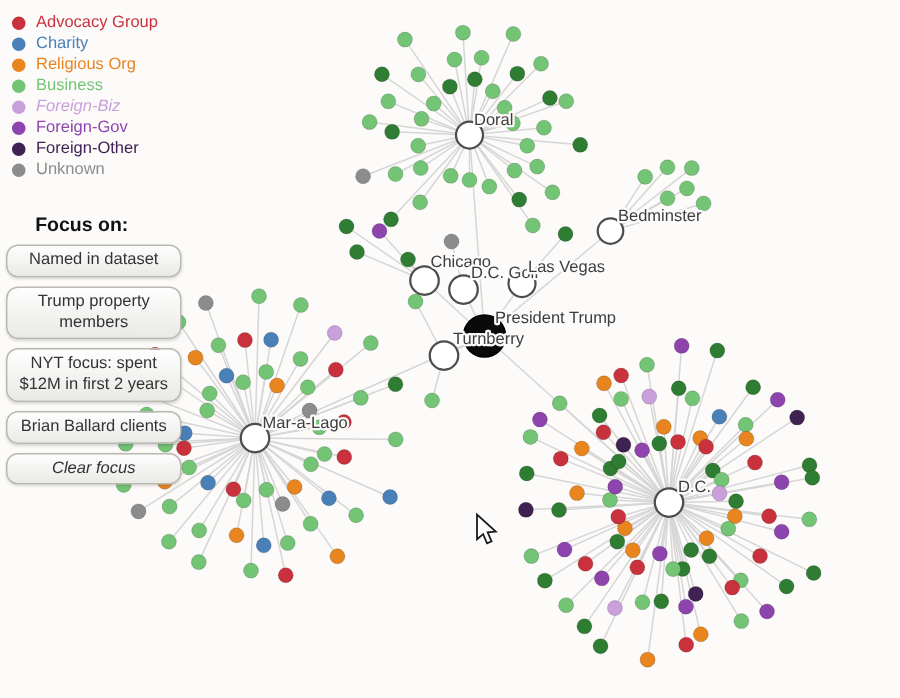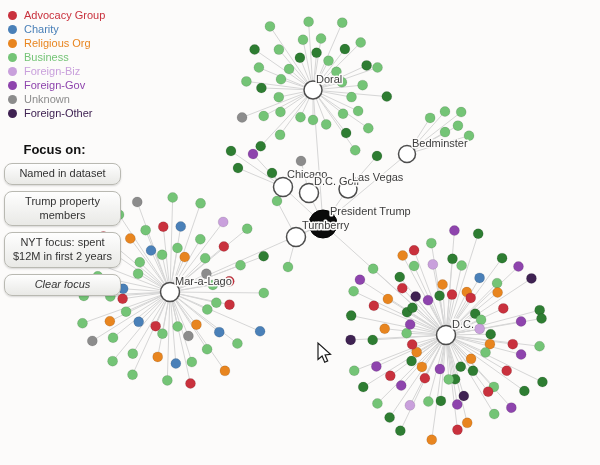--- a/index.html
+++ b/index.html
@@ -470,37 +470,38 @@
     <div class="legend-item">
       <span class="legend-dot" style="background: rgb(232, 133, 31);"></span>
       <span class="legend-label" style="color: rgb(232, 133, 31);">Religious Org</span>
     </div>
     <div class="legend-item">
       <span class="legend-dot" style="background: rgb(116, 196, 118);"></span>
       <span class="legend-label" style="color: rgb(116, 196, 118);">Business</span>
     </div>
     <div class="legend-item">
       <span class="legend-dot" style="background: rgb(201, 160, 220);"></span>
-      <span class="legend-label" style="color: rgb(201, 160, 220);">Foreign-Biz</span>
+      <span class="legend-label" style="color: rgb(201, 160, 220); font-style: italic;">Foreign-Biz</span>
     </div>
     <div class="legend-item">
       <span class="legend-dot" style="background: rgb(142, 68, 173);"></span>
       <span class="legend-label" style="color: rgb(142, 68, 173);">Foreign-Gov</span>
     </div>
     <div class="legend-item">
+      <span class="legend-dot" style="background: rgb(63, 34, 82);"></span>
+      <span class="legend-label" style="color: rgb(63, 34, 82);">Foreign-Other</span>
+    </div>
+    <div class="legend-item">
       <span class="legend-dot" style="background: rgb(140, 140, 140);"></span>
       <span class="legend-label" style="color: rgb(140, 140, 140);">Unknown</span>
-    </div>
-    <div class="legend-item">
-      <span class="legend-dot" style="background: rgb(63, 34, 82);"></span>
-      <span class="legend-label" style="color: rgb(63, 34, 82);">Foreign-Other</span>
     </div>
   </div>
 
   <div id="focus-panel">
     <div id="focus-title">Focus on:</div>
     <button class="focus-btn">Named in dataset</button>
     <button class="focus-btn">Trump property members</button>
     <button class="focus-btn">NYT focus: spent $12M in first 2 years</button>
+    <button class="focus-btn">Brian Ballard clients</button>
     <button class="focus-btn italic">Clear focus</button>
   </div>
 
 </div>
 
 </body></html>

